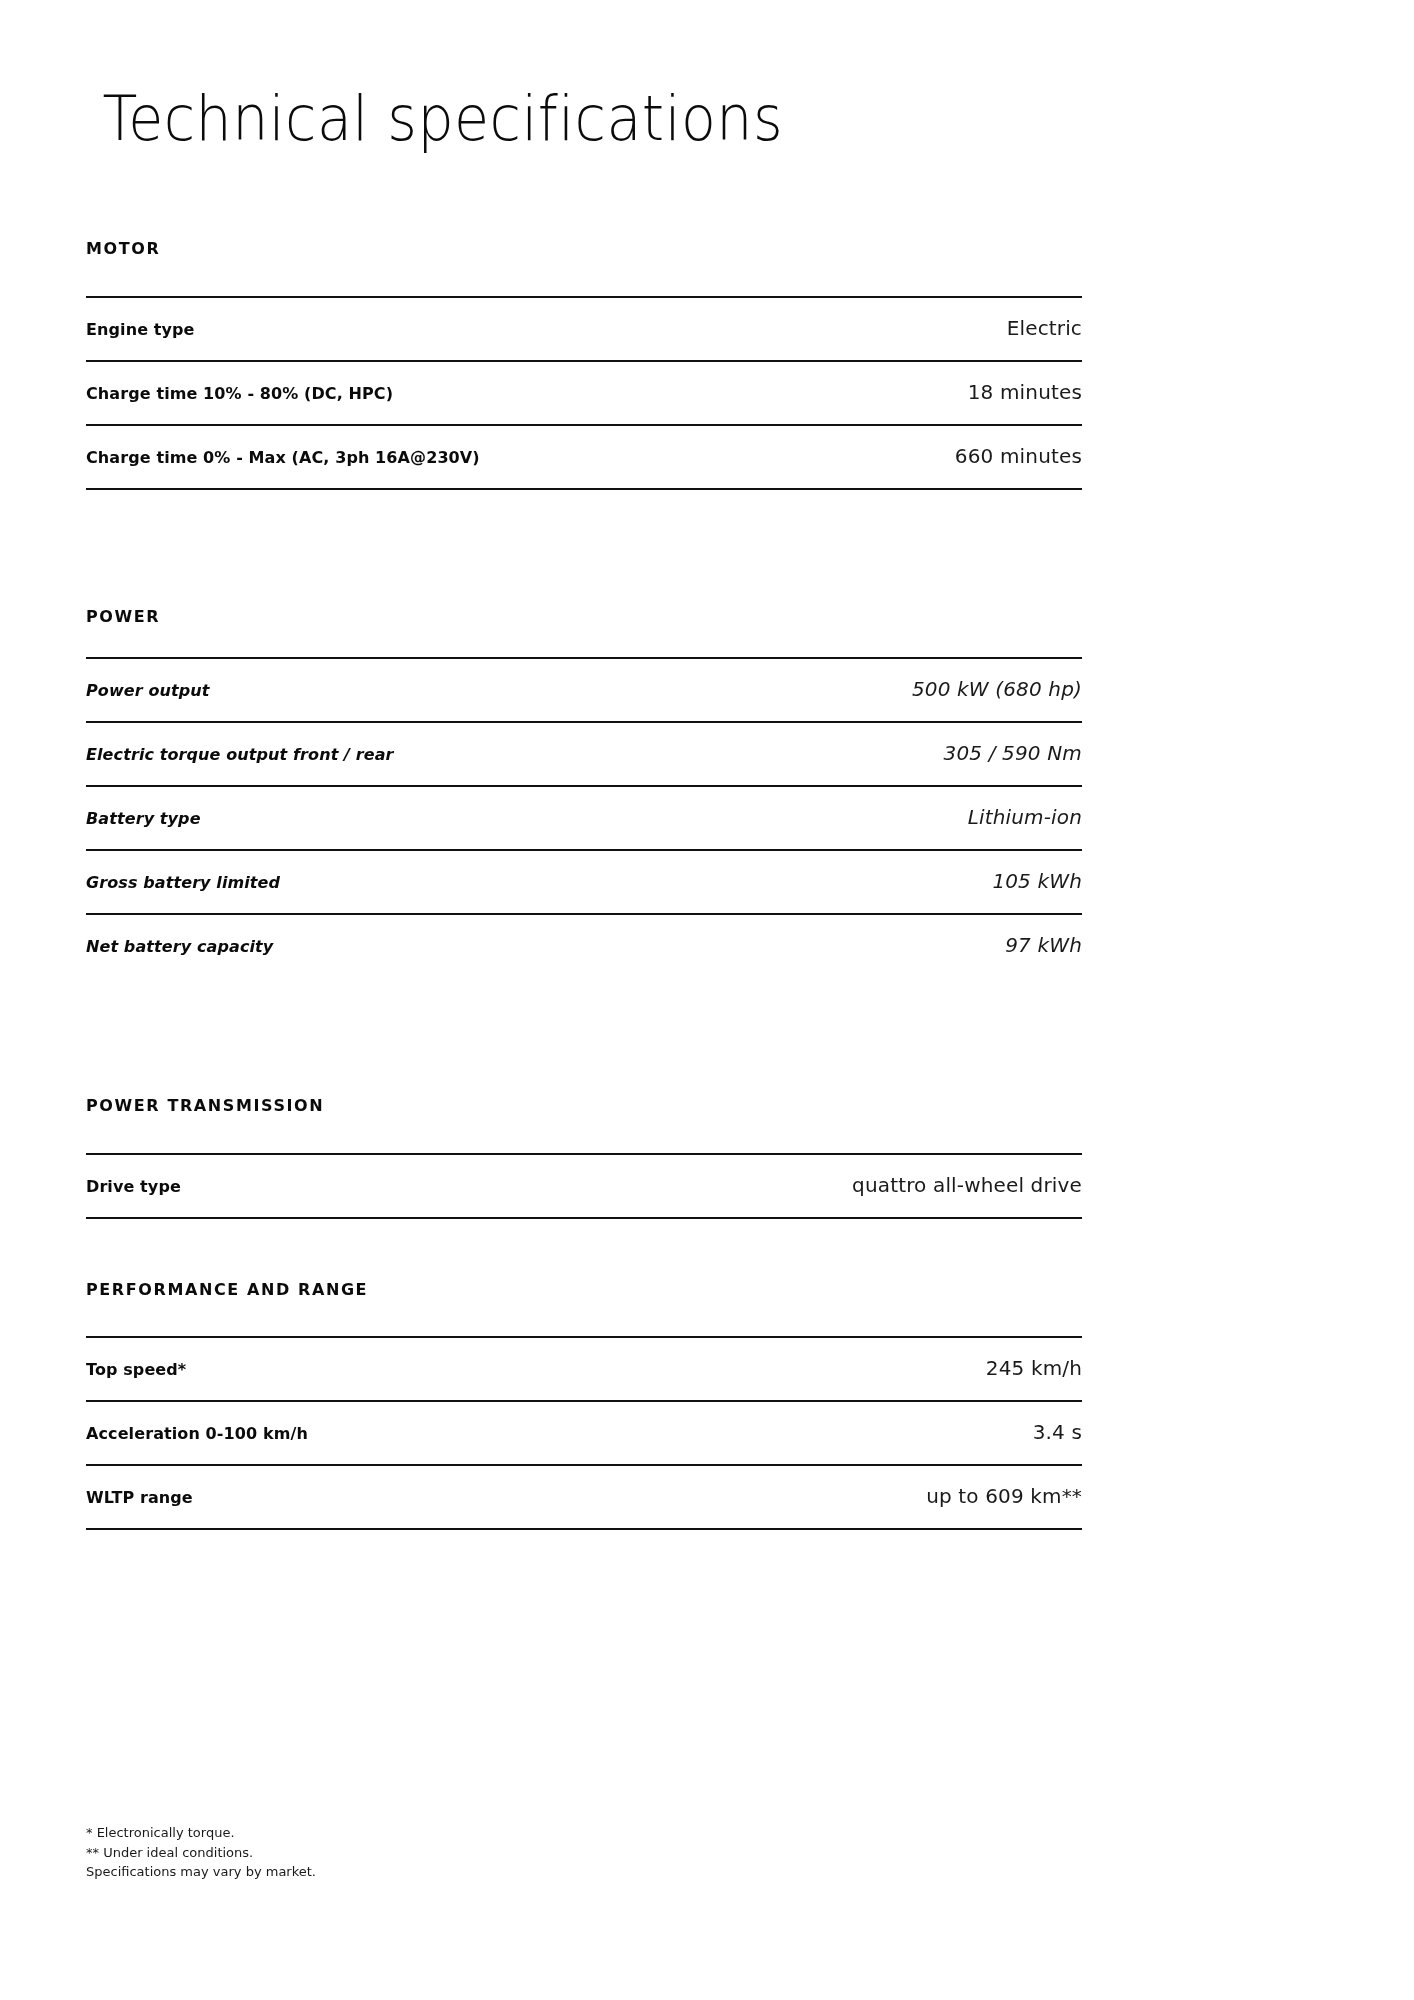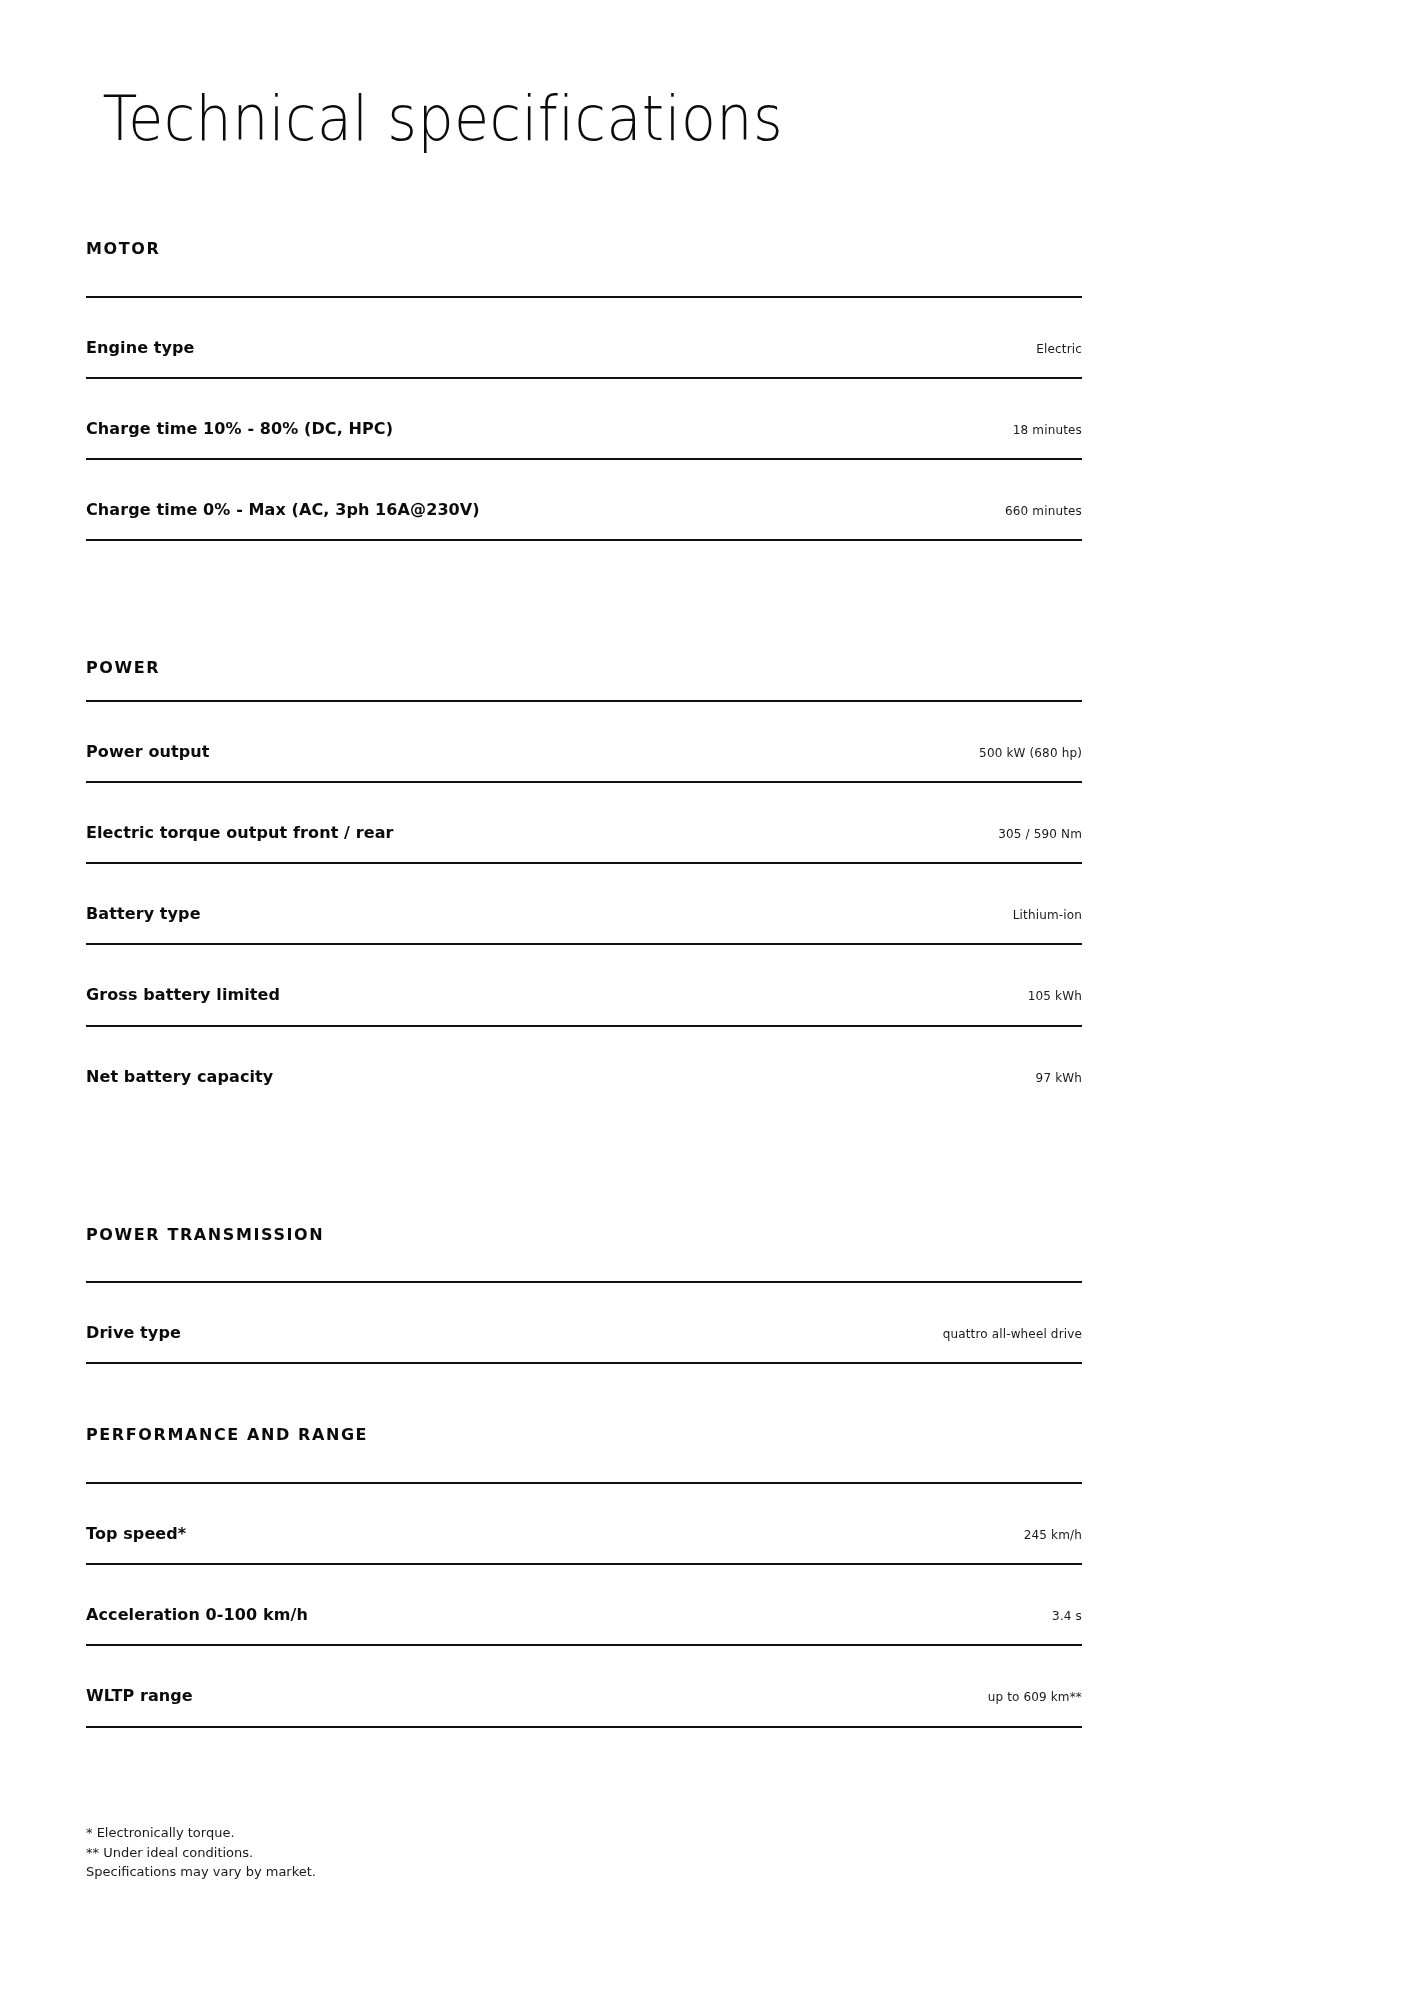--- a/index.html
+++ b/index.html
@@ -60,21 +60,21 @@
     text-transform: uppercase;
     white-space: nowrap;
   }
 
   .spec-table {
     width: 100%;
     border-collapse: collapse;
     table-layout: fixed;
     margin-top: 38px;
   }
-  .spec-table.tight { margin-top: 23px; }
+  .spec-table.tight { margin-top: 32px; font-style: italic; }
 
   .spec-row {
     border-top: 2.4px solid #111111;
   }
   .spec-row.last {
     border-bottom: 2.4px solid #111111;
   }
 
   .spec-label,
   .spec-value {
@@ -90,28 +90,28 @@
     letter-spacing: 0.1px;
     color: #0b0b0b;
     text-align: left;
     width: 62%;
     white-space: nowrap;
   }
 
   .spec-value {
     font-family: "DejaVu Sans", sans-serif;
     font-weight: 400;
-    font-size: 12px;
+    font-size: 20px;
     line-height: 1.2;
     letter-spacing: 0.15px;
     color: #1a1a1a;
     text-align: right;
     width: 38%;
     white-space: nowrap;
-    padding-top: 44px;
+    padding-top: 18px;
   }
 
   
   .footnotes {
     position: absolute;
     left: 86px;
     bottom: 118px;
     font-family: "DejaVu Sans", sans-serif;
     font-weight: 400;
     font-size: 13px;

